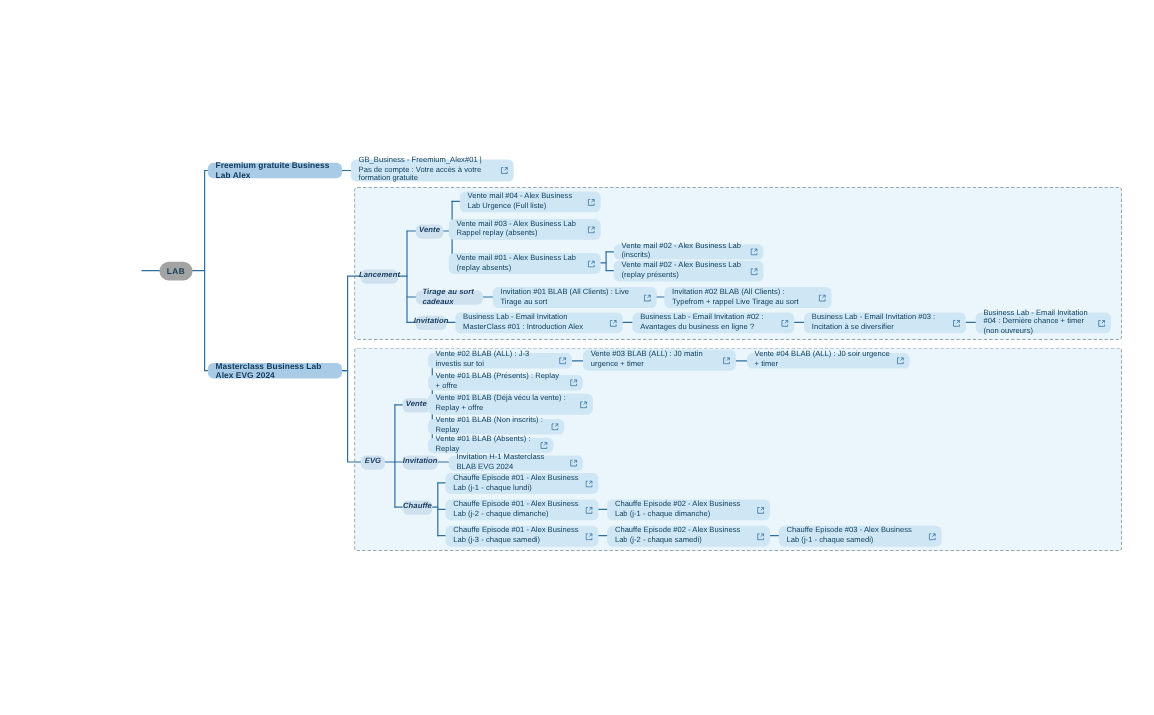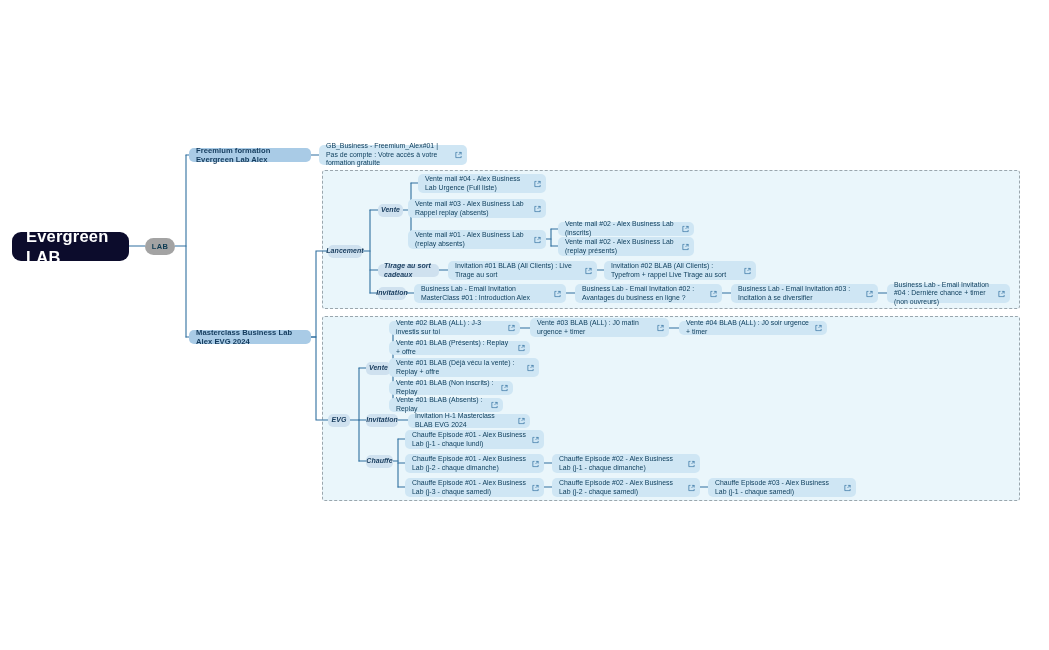--- a/index.html
+++ b/index.html
@@ -172,30 +172,27 @@
       <path d="M398,439 H405"></path>
       <path d="M398,463 H405"></path>
       <path d="M398,487 H405"></path>
 
       <path d="M544,463 H552"></path>
       <path d="M544,487 H552"></path>
       <path d="M700,487 H708"></path>
     </g>
   </svg>
 
-  <div class="node root-node" style="left:12px;top:232px;width:117px;height:29px;">
-    <span>Evergreen LAB</span>
-  </div>
 
   <div class="node hub-node" style="left:145px;top:238px;width:30px;height:17px;">
     <span>LAB</span>
   </div>
 
   <div class="node branch-node" style="left:189px;top:148px;width:122px;height:14px;">
-    <span>Freemium formation Evergreen Lab Alex</span>
+    <span>Freemium gratuite Business Lab Alex</span>
   </div>
 
   <div class="node branch-node" style="left:189px;top:330px;width:122px;height:14px;">
     <span>Masterclass Business Lab Alex EVG 2024</span>
   </div>
 
   <div class="node leaf-node" style="left:319px;top:145px;width:148px;height:20px;">
     <span class="txt">GB_Business - Freemium_Alex#01 | Pas de compte : Votre accès à votre formation gratuite</span>
     <span class="ext-icon">
       <svg viewBox="0 0 10 10">

